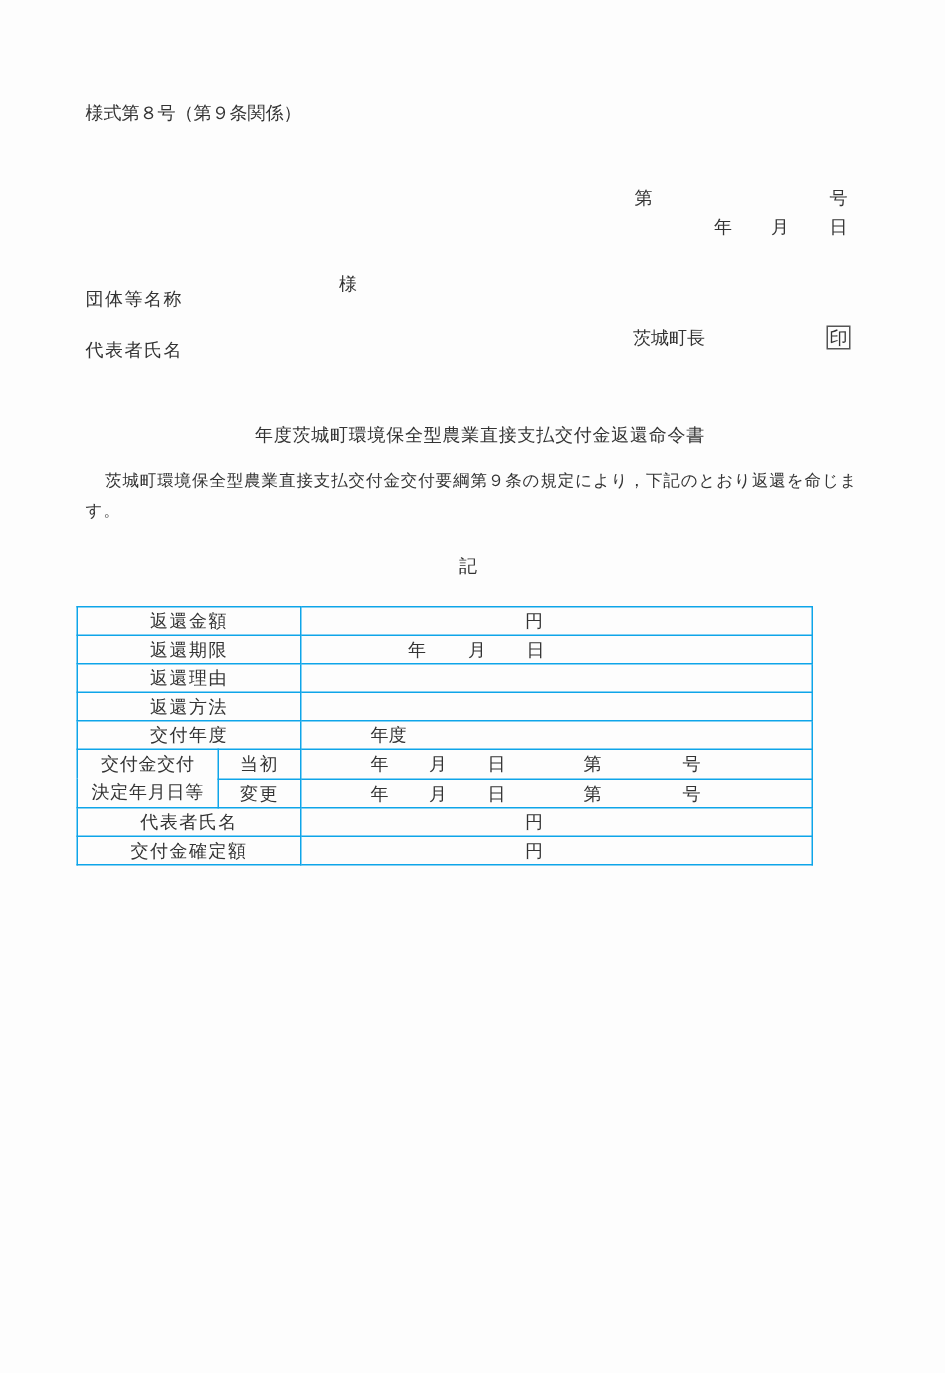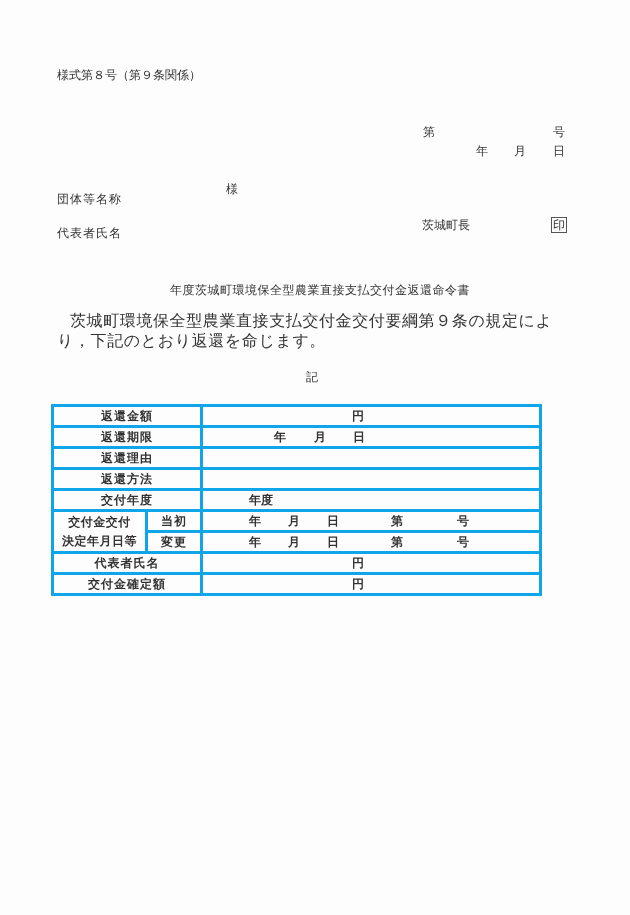--- a/index.html
+++ b/index.html
@@ -1,22 +1,22 @@
 <!DOCTYPE html>
 <html><head>
 <meta charset="utf-8">
 <style>
   html, body { margin:0; padding:0; }
   body { width:630px; height:915px; background:#fdfdfd; position:relative; overflow:hidden;
          font-family:"DejaVu Serif", "Liberation Serif", serif; color:#333; font-size:12px; }
   .abs { position:absolute; white-space:nowrap; line-height:14px; }
   .seal { border:1px solid #555; padding:0 1px; line-height:14px; display:inline-block; }
-  .para { position:absolute; left:57px; top:311px; width:515px; line-height:20px; font-size:16px; letter-spacing:0.6px; text-indent:13px; }
+  .para { position:absolute; left:57px; top:311px; width:515px; line-height:20px; font-size:11px; letter-spacing:0.6px; text-indent:13px; }
   table.main { position:absolute; left:51px; top:404px; width:491px; border-collapse:collapse; font-size:12px; }
-  table.main td { border:3px solid #0ea5e9; height:18px; padding:0; line-height:18px;font-weight:bold; }
+  table.main td { border:1px solid #0ea5e9; height:18px; padding:0; line-height:18px; }
   td.lab { text-align:center; letter-spacing:1px; }
   td.val { position:relative; }
   .v { position:absolute; top:0; white-space:nowrap; }
 </style>
 </head>
 <body>
 
 <div class="abs" style="left:57px;top:68px;">様式第８号（第９条関係）</div>
 
 <div class="abs" style="left:423px;top:125px;">第</div>

